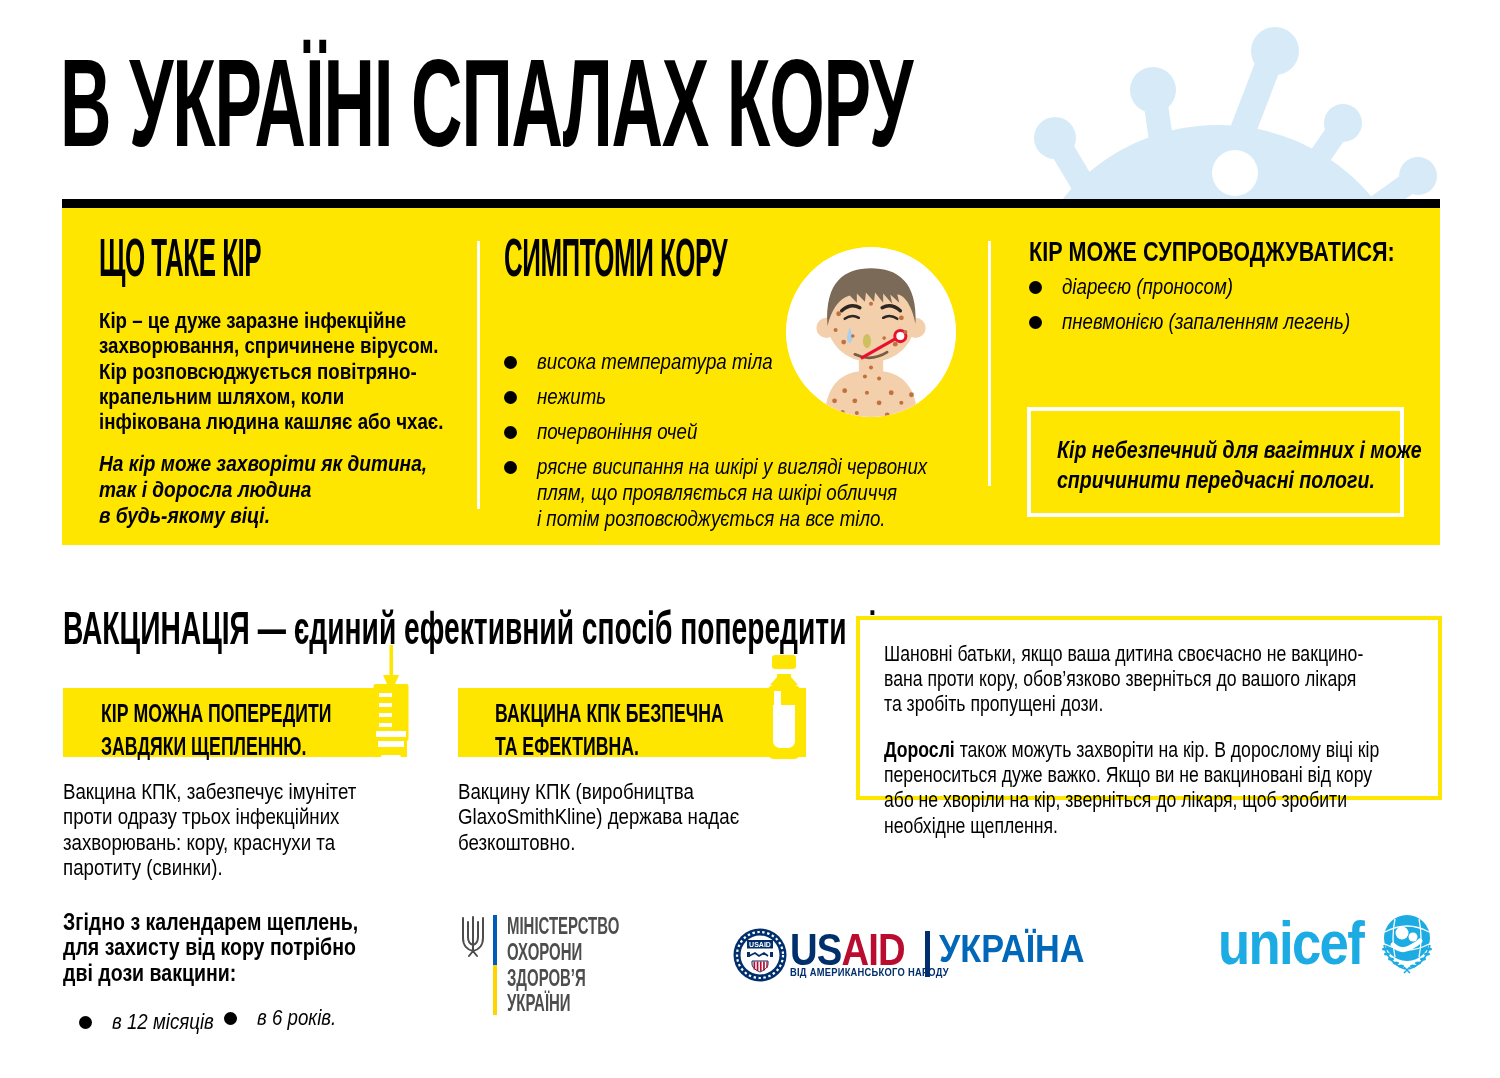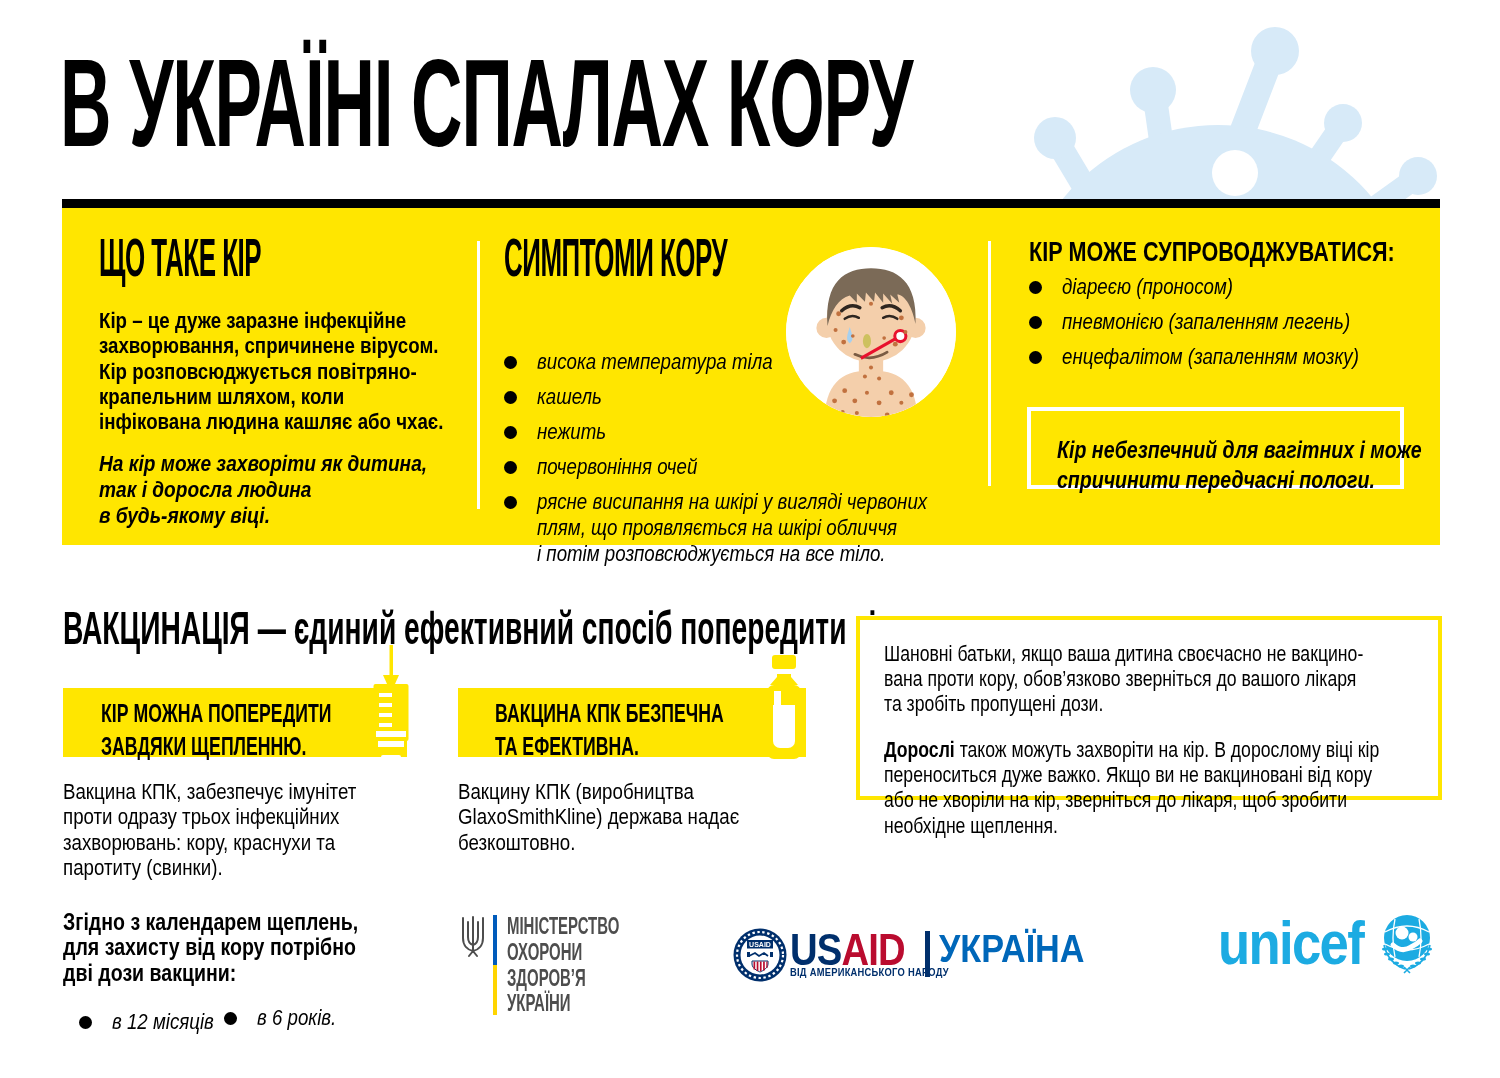--- a/index.html
+++ b/index.html
@@ -90,26 +90,20 @@
     </div>
 
     <div class="abs divider" style="left:415px;top:33px;height:268px;"></div>
 
     <div class="abs hd" style="left:442px;top:20px;">СИМПТОМИ КОРУ</div>
     <div class="abs" style="left:442px;top:112px;margin-top:29px;">
       <div class="li">
         <span class="dot"></span>
         <span class="txt it">
             <div>висока температура тіла</div>
-          </span>
-      </div>
-      <div class="li">
-        <span class="dot"></span>
-        <span class="txt it">
-            <div>кашель</div>
           </span>
       </div>
       <div class="li">
         <span class="dot"></span>
         <span class="txt it">
             <div>нежить</div>
           </span>
       </div>
       <div class="li">
         <span class="dot"></span>
@@ -192,28 +186,22 @@
         <span class="txt it">
             <div>діареєю (проносом)</div>
           </span>
       </div>
       <div class="li">
         <span class="dot"></span>
         <span class="txt it">
             <div>пневмонією (запаленням легень)</div>
           </span>
       </div>
-      <div class="li">
-        <span class="dot"></span>
-        <span class="txt it">
-            <div>енцефалітом (запаленням мозку)</div>
-          </span>
-      </div>
-    </div>
-    <div class="abs warn" style="left:965px;top:199px;width:377px;height:82px;">
+    </div>
+    <div class="abs warn" style="left:965px;top:199px;width:377px;height:110px;">
       <div class="abs txt it b" style="left:26px;top:24px;font-size:23px;line-height:30px;">
         <div>Кір небезпечний для вагітних і може</div>
         <div>спричинити передчасні пологи.</div>
       </div>
     </div>
   </div>
 
   <div class="abs headline" style="left:63px;top:603px;">ВАКЦИНАЦІЯ — єдиний ефективний спосіб попередити кір.</div>
 
   <div class="abs bar" style="left:63px;top:688px;width:344px;height:69px;">

